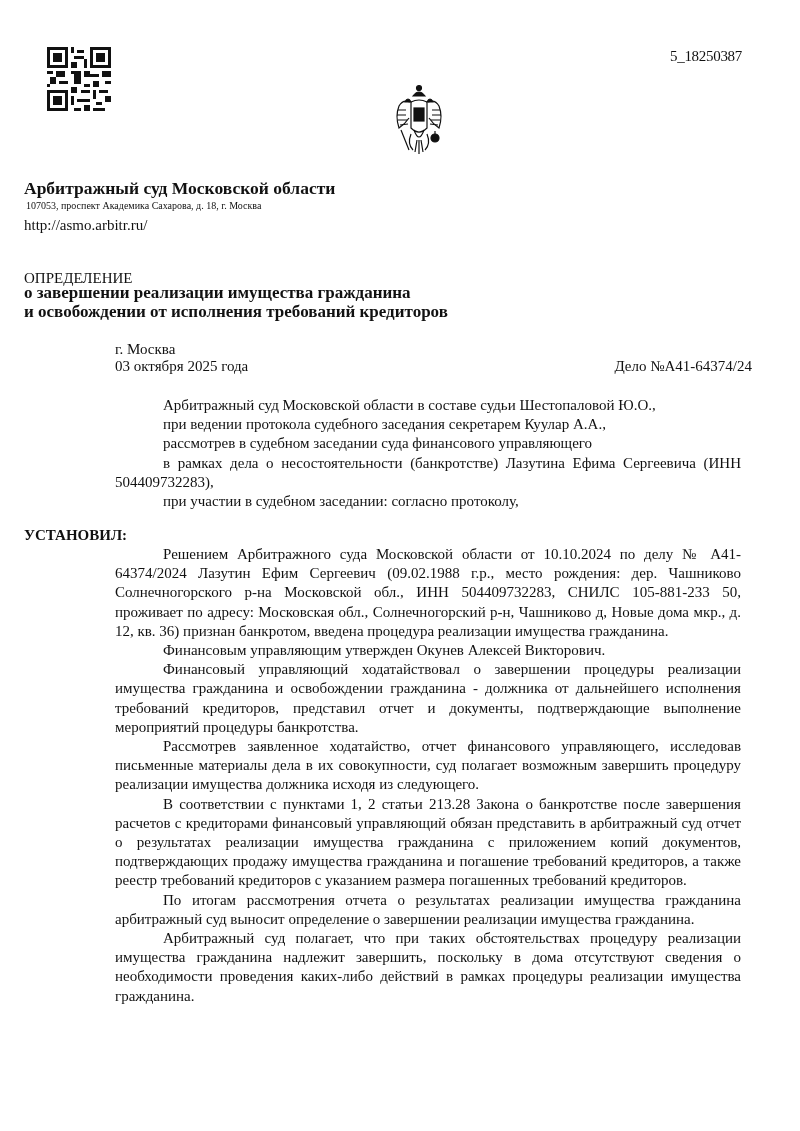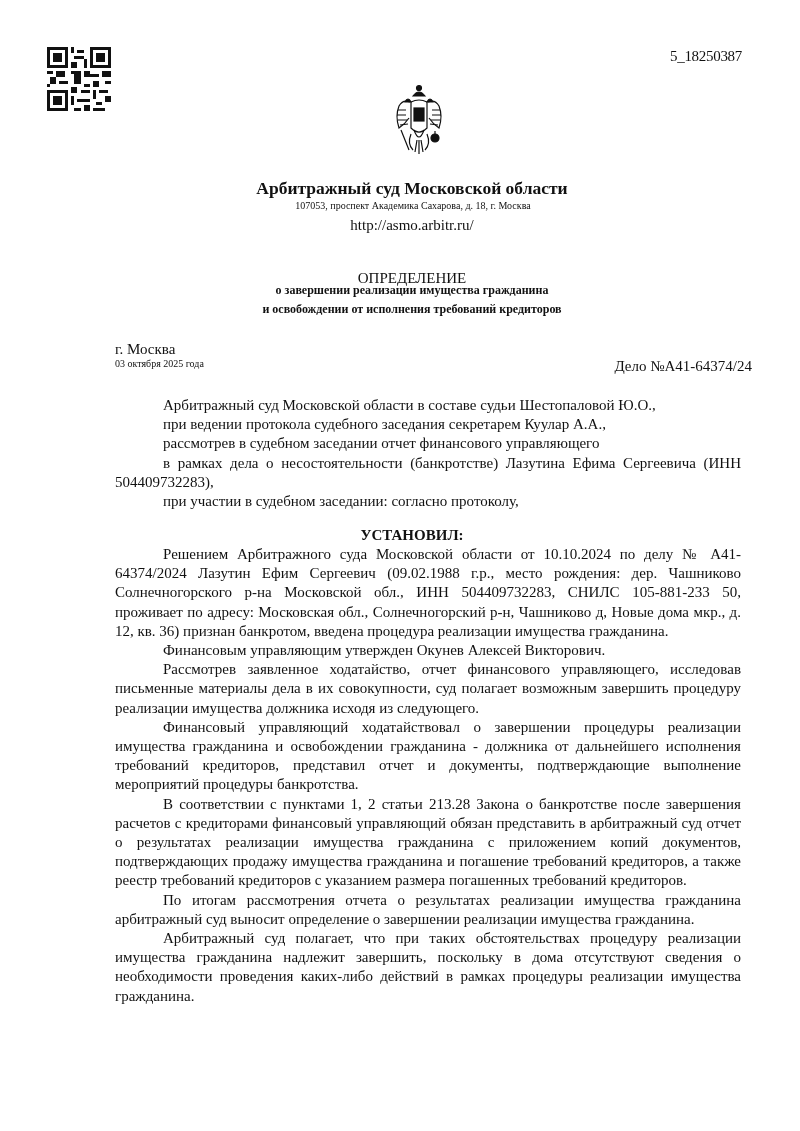--- a/index.html
+++ b/index.html
@@ -11,40 +11,40 @@
     .qr {
       position: absolute; left: 47px; top: 46px; width: 64px; height: 66px;
     }
     .docnum {
       position: absolute; right: 58px; top: 48px; font-size: 15px;
       letter-spacing: -0.3px;
     }
     .emblem {
       position: absolute; left: 393px; top: 84px; width: 52px; height: 72px;
     }
-    .center { text-align: center; padding-left: 24px; }
+    .center { text-align: left; padding-left: 24px; }
     .court-name {
       position: absolute; left: 0; right: 0; top: 178px;
       font-size: 17.5px; font-weight: bold;
     }
     .court-addr {
       position: absolute; left: 2px; right: 0; top: 200px; font-size: 10px;
     }
     .court-url {
       position: absolute; left: 0; right: 0; top: 217px; font-size: 15px;
     }
     .doc-type {
       position: absolute; left: 0; right: 0; top: 270px;
       font-size: 15px; font-weight: normal;
     }
     .doc-sub {
-      position: absolute; left: 0; right: 0; font-size: 12px; font-weight: bold;
+      position: absolute; left: 0; right: 0; font-size: 17px; font-weight: bold;
     }
     .city { position: absolute; left: 115px; top: 341px; font-size: 15px; }
-    .date { position: absolute; left: 115px; top: 358px; font-size: 10px; }
+    .date { position: absolute; left: 115px; top: 358px; font-size: 15px; }
     .case { position: absolute; right: 48px; top: 358px; font-size: 15px; margin-left: 28px; }
     .body-text {
       position: absolute; left: 115px; width: 626px; font-size: 15px;
       line-height: 19.2px;
     }
     .intro p { margin: 0; text-indent: 48px; }
     .intro p.justify { text-align: justify; text-align-last: auto; }
     .established {
       position: absolute; left: 0; right: 0; top: 527px;
       font-size: 15px; font-weight: bold;
@@ -131,28 +131,28 @@
 <div class="doc-sub center" style="top:283px;">о завершении реализации имущества гражданина</div>
 <div class="doc-sub center" style="top:302px;">и освобождении от исполнения требований кредиторов</div>
 
 <div class="city">г. Москва</div>
 <div class="date">03 октября 2025 года</div>
 <div class="case">Дело №А41-64374/24</div>
 
 <div class="body-text intro" style="top:396px;">
   <p>Арбитражный суд Московской области в составе судьи  Шестопаловой Ю.О.,</p>
   <p>при ведении протокола судебного заседания секретарем Куулар А.А.,</p>
-  <p>рассмотрев в судебном заседании отчет финансового управляющего</p>
+  <p>рассмотрев в судебном заседании суда финансового управляющего</p>
   <p class="justify">в рамках дела о несостоятельности (банкротстве) Лазутина Ефима Сергеевича (ИНН 504409732283),</p>
   <p>при участии в судебном заседании: согласно протоколу,</p>
 </div>
 
 <div class="established center">УСТАНОВИЛ:</div>
 
 <div class="body-text main" style="top:545px;">
   <p>Решением Арбитражного суда Московской области от 10.10.2024 по делу № А41-64374/2024 Лазутин Ефим Сергеевич (09.02.1988 г.р., место рождения: дер. Чашниково Солнечногорского р-на Московской обл., ИНН 504409732283, СНИЛС 105-881-233 50, проживает по адресу: Московская обл., Солнечногорский р-н, Чашниково д, Новые дома мкр., д. 12, кв. 36) признан банкротом, введена процедура реализации имущества гражданина.</p>
   <p>Финансовым управляющим утвержден Окунев Алексей Викторович.</p>
+  <p>Финансовый управляющий ходатайствовал о завершении процедуры реализации имущества гражданина и освобождении гражданина - должника от дальнейшего исполнения требований кредиторов, представил отчет и документы, подтверждающие выполнение мероприятий процедуры банкротства.</p>
   <p>Рассмотрев заявленное ходатайство, отчет финансового управляющего, исследовав письменные материалы дела в их совокупности, суд полагает возможным завершить процедуру реализации имущества должника исходя из следующего.</p>
-  <p>Финансовый управляющий ходатайствовал о завершении процедуры реализации имущества гражданина и освобождении гражданина - должника от дальнейшего исполнения требований кредиторов, представил отчет и документы, подтверждающие выполнение мероприятий процедуры банкротства.</p>
   <p>В соответствии с пунктами 1, 2 статьи 213.28 Закона о банкротстве после завершения расчетов с кредиторами финансовый управляющий обязан представить в арбитражный суд отчет о результатах реализации имущества гражданина с приложением копий документов, подтверждающих продажу имущества гражданина и погашение требований кредиторов, а также реестр требований кредиторов с указанием размера погашенных требований кредиторов.</p>
   <p>По итогам рассмотрения отчета о результатах реализации имущества гражданина арбитражный суд выносит определение о завершении реализации имущества гражданина.</p>
   <p>Арбитражный суд полагает, что при таких обстоятельствах процедуру реализации имущества гражданина надлежит завершить, поскольку в дома отсутствуют сведения о необходимости проведения каких-либо действий в рамках процедуры реализации имущества гражданина.</p>
 </div>
 
 </body></html>

